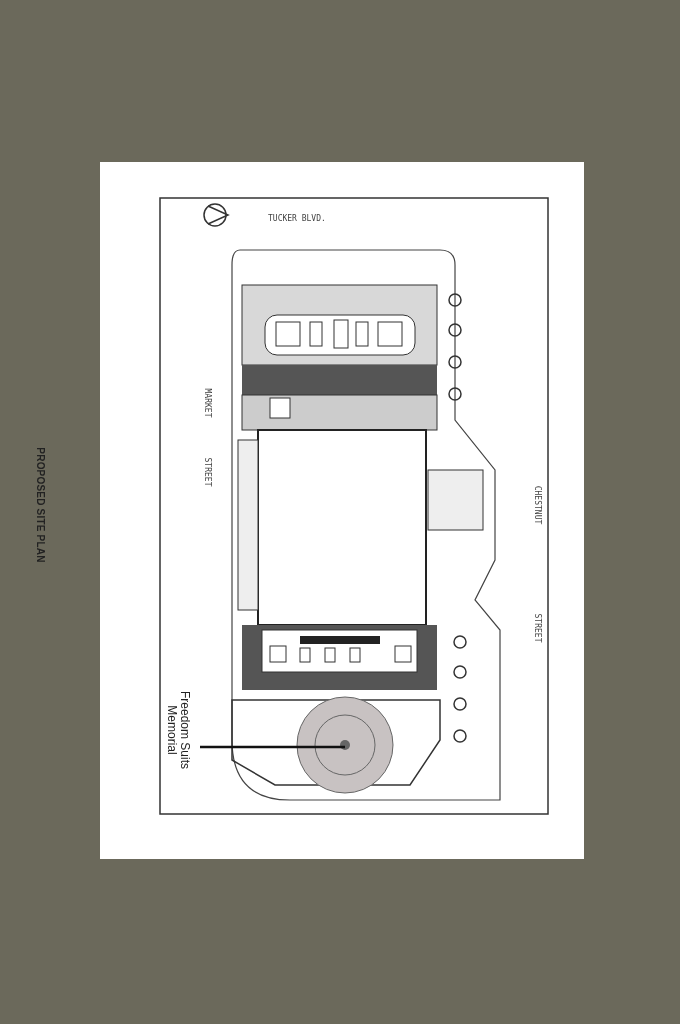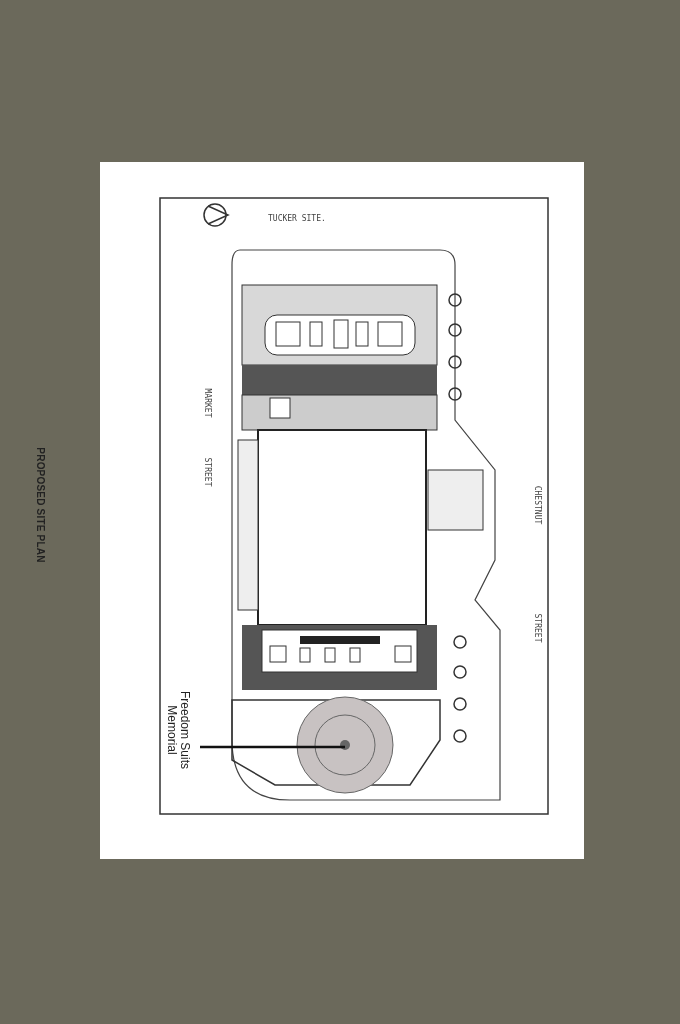--- a/index.html
+++ b/index.html
@@ -69,21 +69,21 @@
       <circle cx="455" cy="394" r="6"></circle>
     <circle cx="460" cy="642" r="6"></circle>
       <circle cx="460" cy="672" r="6"></circle>
       <circle cx="460" cy="704" r="6"></circle>
       <circle cx="460" cy="736" r="6"></circle>
   </g>
 
   <line x1="200" y1="747" x2="345" y2="747" stroke="#111" stroke-width="2.5"></line>
 </svg>
 
-<div class="street" style="left:268px; top:214px;">TUCKER SITE.</div>
+<div class="street" style="left:268px; top:214px;">TUCKER BLVD.</div>
 <div class="street v" style="left:207px; top:403px;">MARKET</div>
 <div class="street v" style="left:207px; top:472px;">STREET</div>
 <div class="street v" style="left:537px; top:505px;">CHESTNUT</div>
 <div class="street v" style="left:537px; top:628px;">STREET</div>
 
 <div class="callout">
   <div>Freedom Suits</div>
   <div>Memorial</div>
 </div>
 

